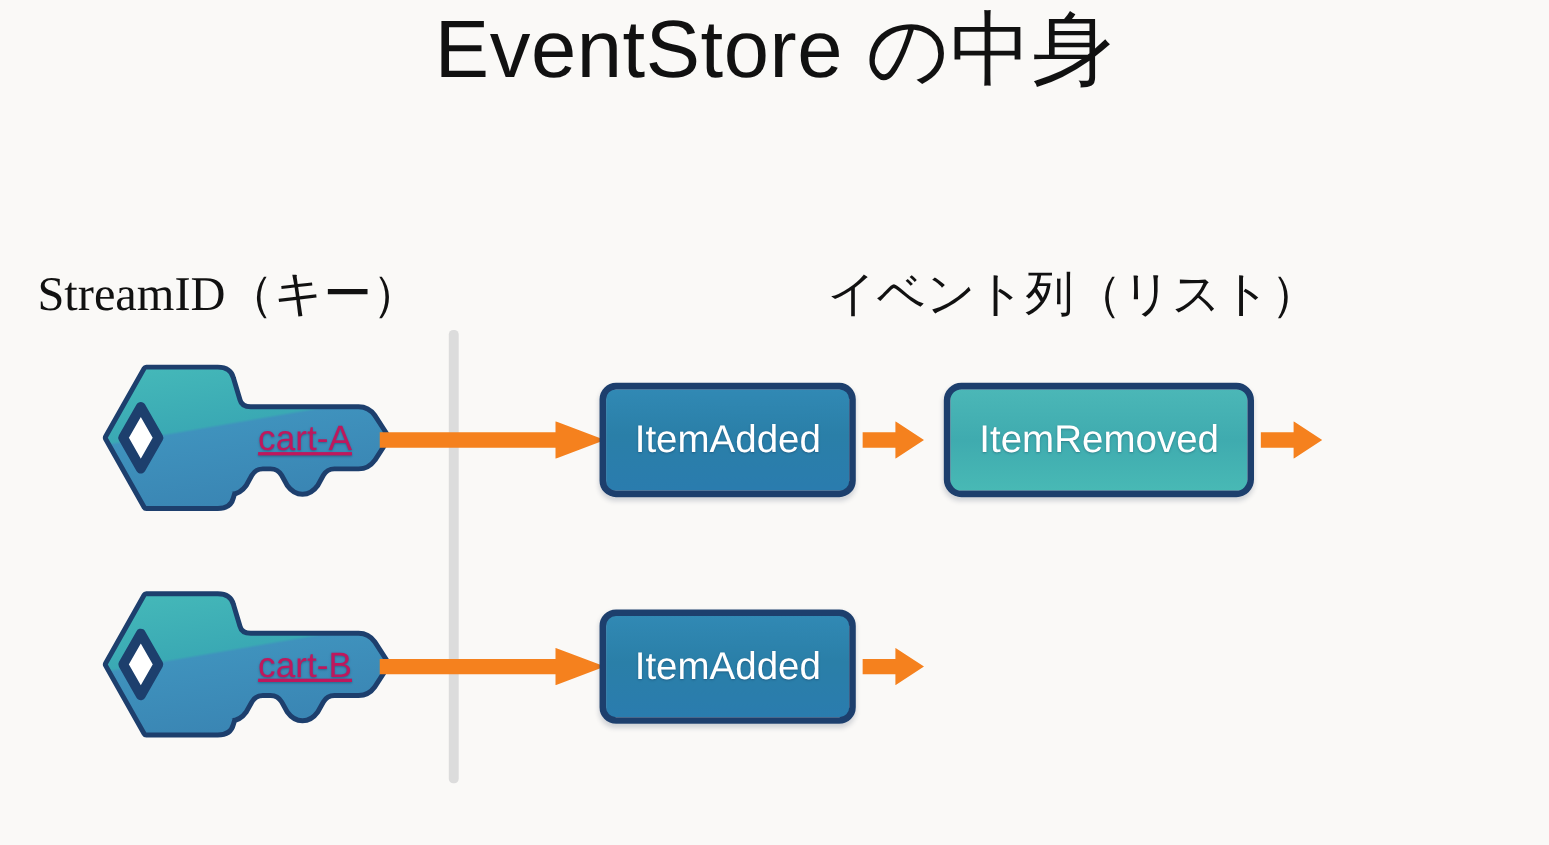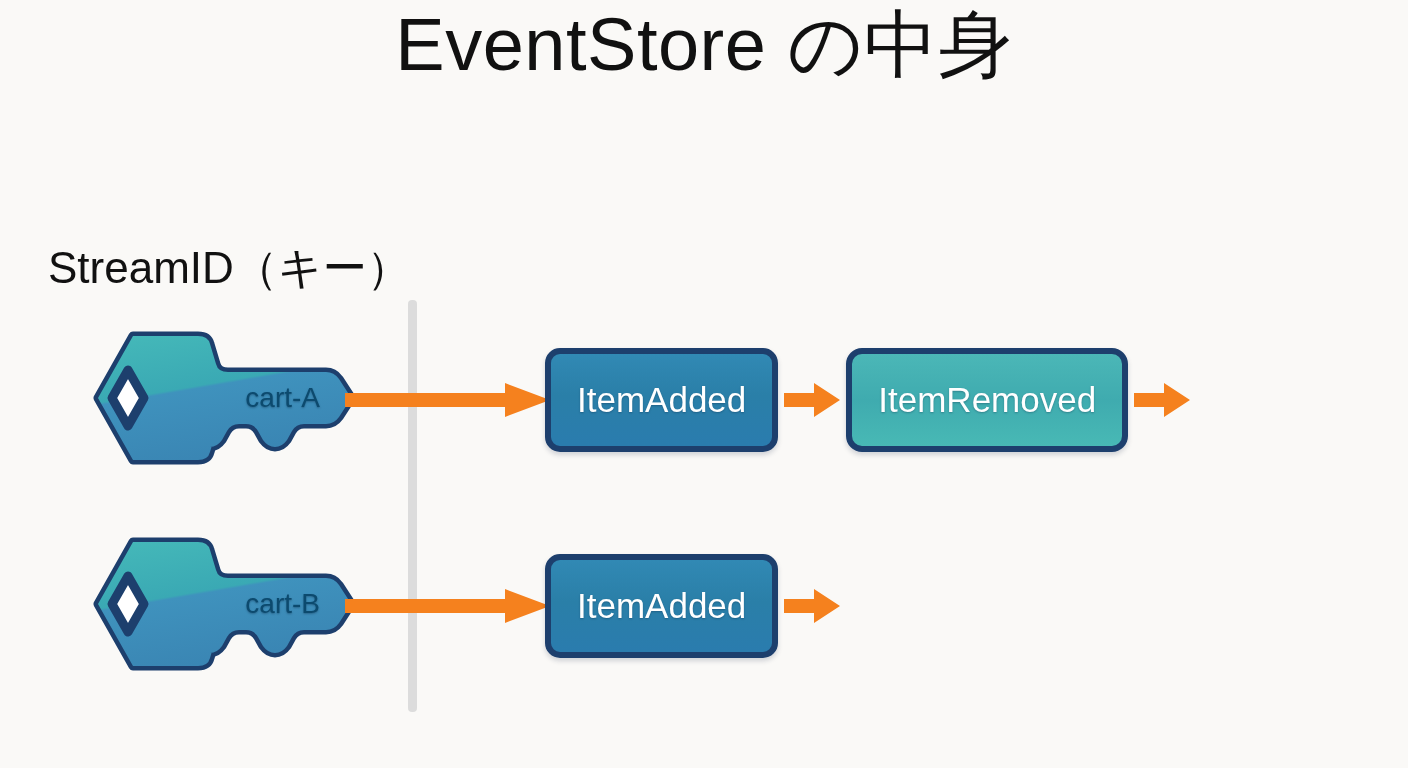--- a/index.html
+++ b/index.html
@@ -38,21 +38,21 @@
 
   
   .col-head {
     position: absolute;
     font-size: 44px;
     color: #111111;
     font-weight: 400;
     white-space: nowrap;
     line-height: 1;
   }
-  .col-head.left  { left: 48px;  top: 246px; }
+  .col-head.left  { left: 34px;  top: 246px; font-family: Liberation Serif, serif; }
   .col-head.right { left: 752px; top: 246px; }
 
   
   .divider {
     position: absolute;
     left: 408px;
     top: 300px;
     width: 9px;
     height: 412px;
     background: #dcdcdc;
@@ -73,25 +73,26 @@
   .key-label {
     position: absolute;
     left: 0; top: 0;
     width: 300px;
     height: 140px;
     display: flex;
     align-items: center;
     justify-content: flex-end;
     padding-right: 38px;
     box-sizing: border-box;
-    font-size: 28px;
-    color: #0c4a6e;
+    font-size: 32px;
+    color: #be185d;
     text-shadow: 0 1px 2px rgba(10,30,55,0.35);
     pointer-events: none;
     white-space: nowrap;
+    text-decoration: underline;
   }
 
   
   .ev-row {
     position: absolute;
     display: flex;
     align-items: center;
   }
   .ev-row.row1 { left: 545px; top: 348px; }
   .ev-row.row2 { left: 545px; top: 554px; }
@@ -110,20 +111,21 @@
     white-space: nowrap;
     box-shadow: 0 3px 5px rgba(20,40,70,0.18);
     text-shadow: 0 1px 2px rgba(10,30,55,0.30);
   }
   .ev-box.blue {
     background: linear-gradient(180deg, #3189b4 0%, #2a7fa8 45%, #2a7cae 100%);
     border-radius: 15px;
   }
   .ev-box.teal {
     background: linear-gradient(180deg, #4bb7b7 0%, #3fabaf 50%, #48b9b5 100%);
+    margin-left: 12px;
   }
 
   
   .arrow-sm {
     width: 56px;
     height: 34px;
     margin: 0 6px;
     flex: 0 0 auto;
   }
   .arrow-sm svg { display: block; }
@@ -139,20 +141,21 @@
 </style>
 </head>
 <body>
 
 <div id="stage">
 
   <div class="title">EventStore の中身</div>
 
   <div class="col-head left">StreamID（キー）</div>
 
+  <div class="col-head right">イベント列（リスト）</div>
 
   <div class="divider"></div>
 
   <div class="key key-a">
     <svg viewBox="0 0 300 140" xmlns="http://www.w3.org/2000/svg">
       <defs>
         <linearGradient id="keyGradA" x1="0" y1="0" x2="0.35" y2="1">
           <stop offset="0%" stop-color="#45b9b9"></stop>
           <stop offset="48%" stop-color="#3aa9b4"></stop>
           <stop offset="50%" stop-color="#3f92bd"></stop>

